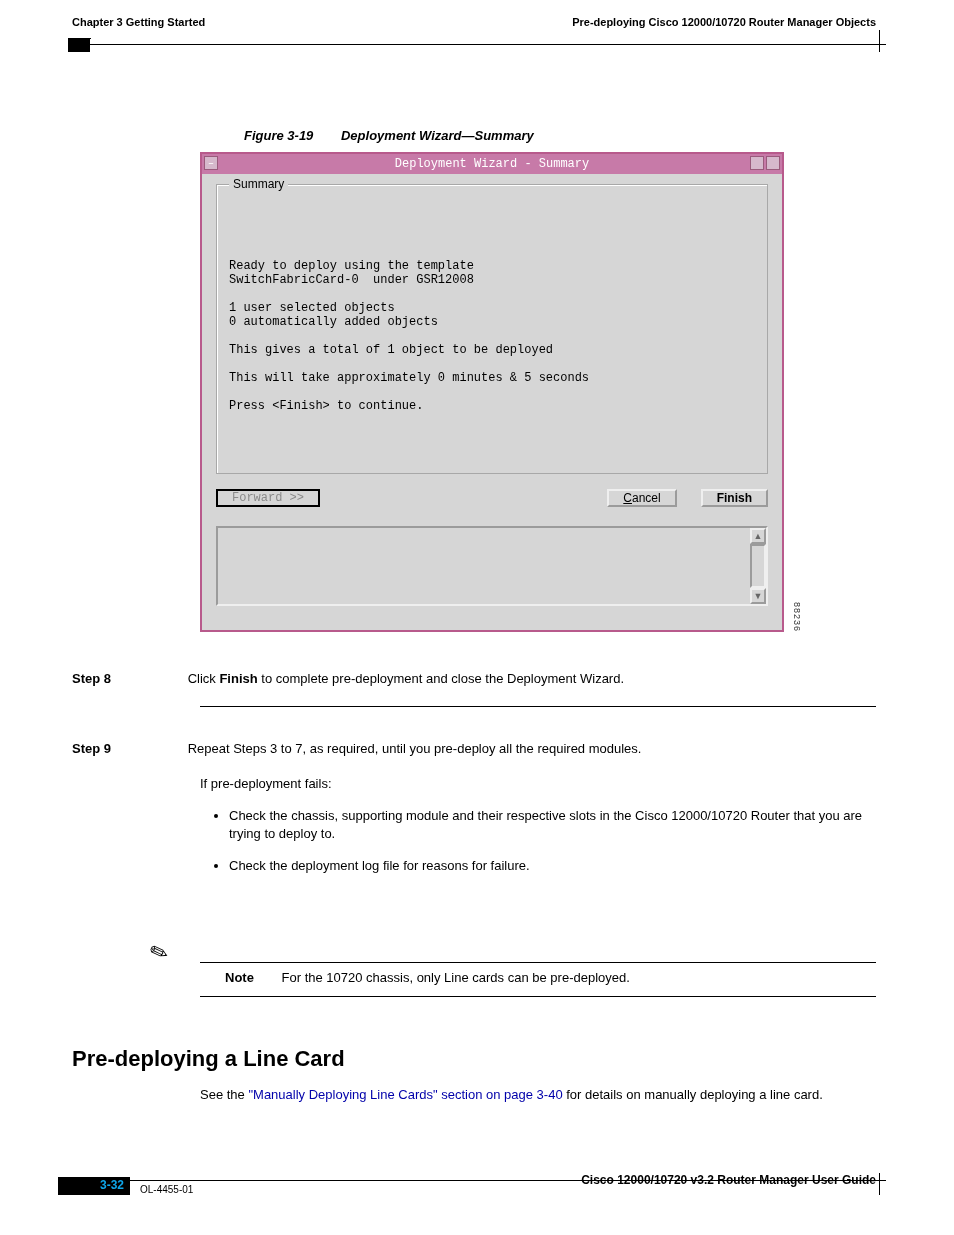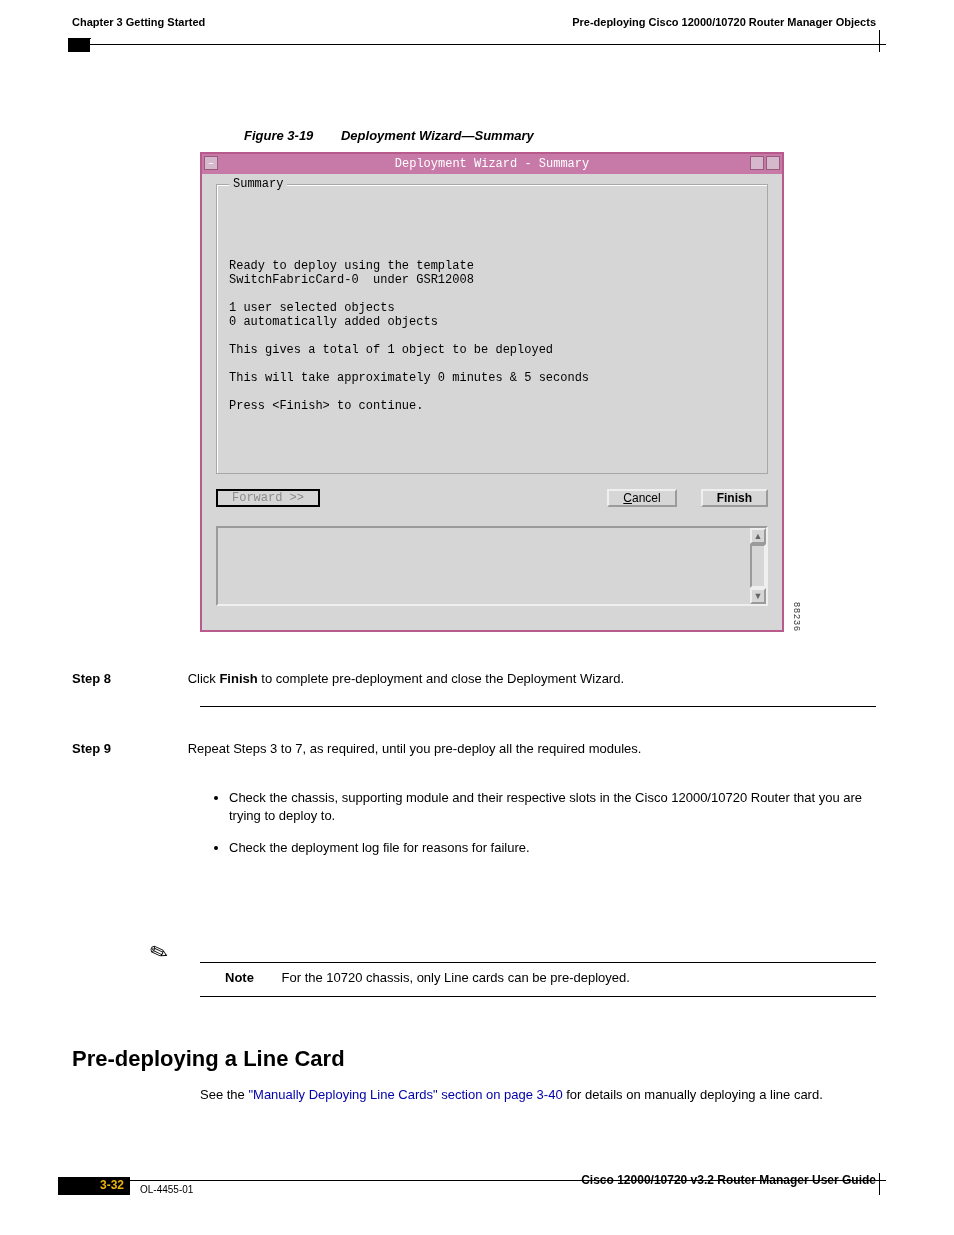--- a/index.html
+++ b/index.html
@@ -120,21 +120,21 @@
     top: 30px; left: 14px; right: 14px;
     height: 290px;
     border: 1px solid #a8a8a8;
     box-shadow: inset 1px 1px 0 #fff;
   }
   .group-label {
     position: absolute;
     top: -8px; left: 12px;
     background: #d6d6d6;
     padding: 0 4px;
-    font-family: Liberation Mono, monospace;
+    font-family: Liberation Sans, sans-serif;
     font-size: 12px;
     color: #000;
   }
   .summary-body {
     position: absolute;
     top: 74px;
     left: 12px;
     right: 12px;
     font-family: "Courier New", monospace;
     font-size: 12px;
@@ -235,21 +235,21 @@
   }
 
   
   .foot-rule {
     position:absolute; bottom:54px; left:68px; right:68px; border-top:1px solid #000;
   }
   .foot-block {
     position:absolute; bottom:40px; left:58px; width:72px; height:18px; background:#000;
   }
   .foot-block .num {
-    position:absolute; right:6px; top:1px; color:#eab308; font-size:12px; font-weight:bold;
+    position:absolute; right:6px; top:1px; color:#0ea5e9; font-size:12px; font-weight:bold;
   }
   .foot-title {
     position:absolute; bottom:48px; right:78px; font-size:12px; font-weight:bold;
   }
   .foot-doc {
     position:absolute; bottom:40px; left:140px; font-size:10px;
   }
   .foot-right-mark {
     position:absolute; bottom:40px; right:74px; width:1px; height:22px; background:#000;
   }
@@ -322,20 +322,21 @@
   </span>
 </div>
 <div class="step8rule"></div>
 
 <div class="step step9">
   <span class="num">Step 9</span>
   <span class="body">Repeat Steps 3 to 7, as required, until you pre-deploy all the required modules.</span>
 </div>
 
 <div class="afterfail">
+  <div>If pre-deployment fails:</div>
   <ul style="margin-top:14px">
     <li>Check the chassis, supporting module and their respective slots in the Cisco 12000/10720 Router that you are trying to deploy to.</li>
     <li>Check the deployment log file for reasons for failure.</li>
   </ul>
 </div>
 
 <div class="note-icon">✎</div>
 <div class="note-rule-top"></div>
 <div class="note-row">
   <span class="nb">Note</span>

